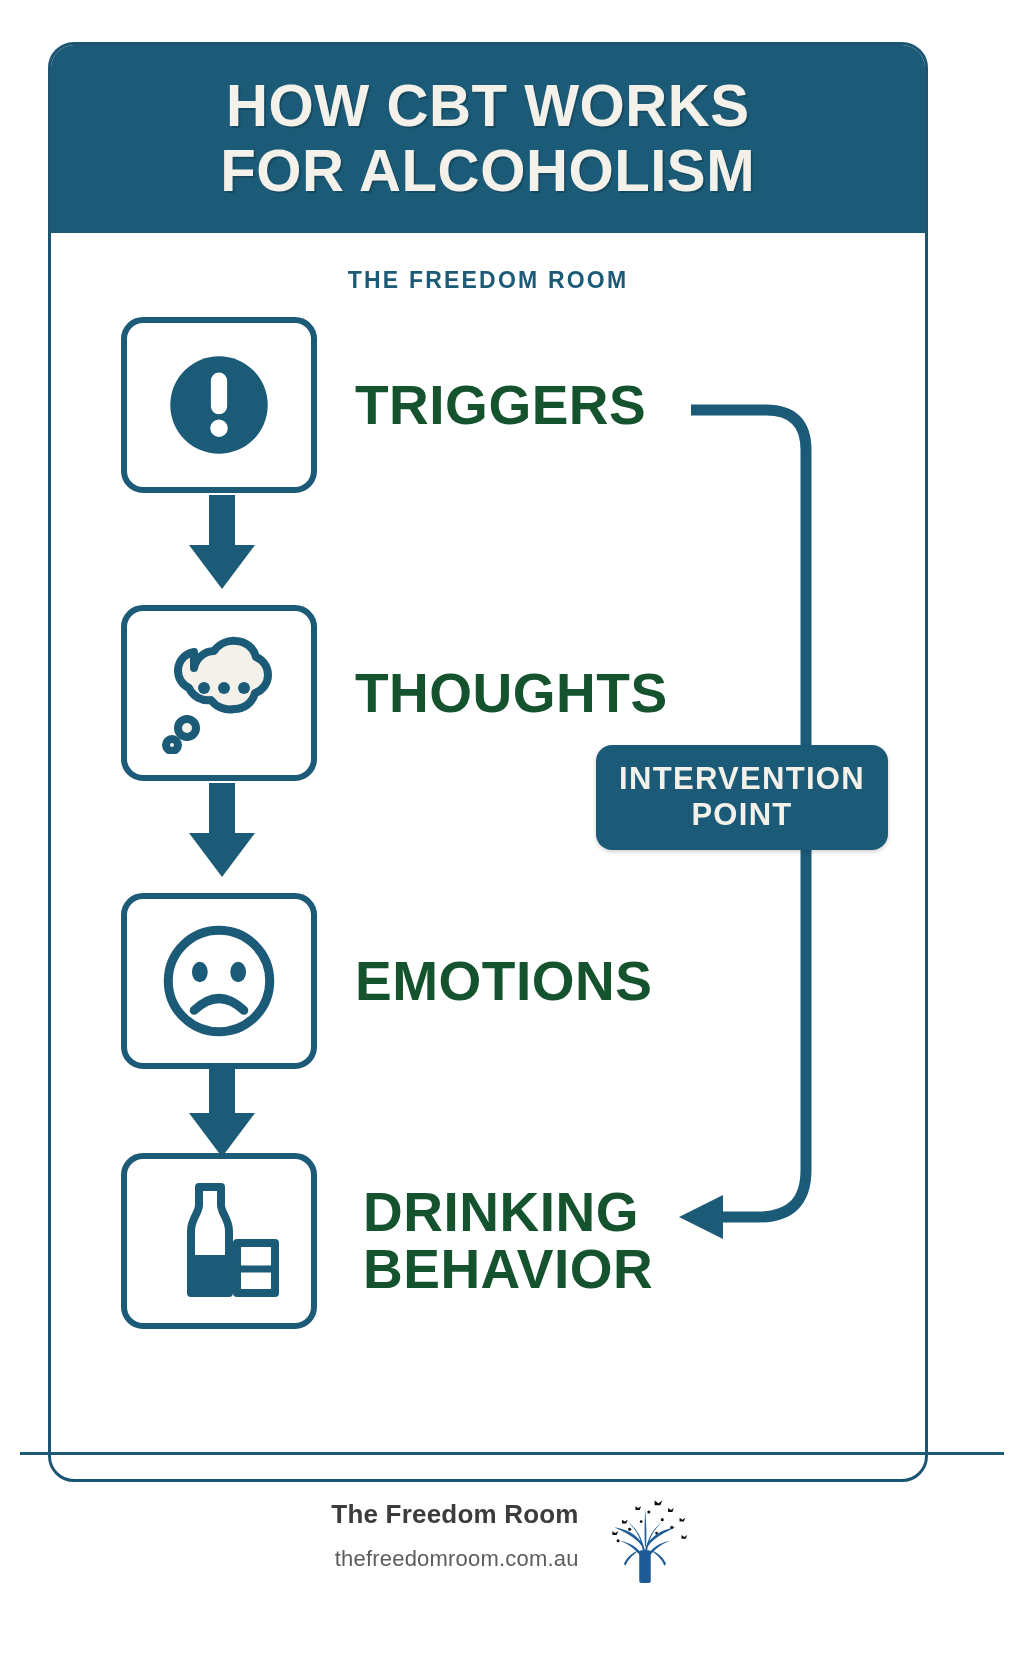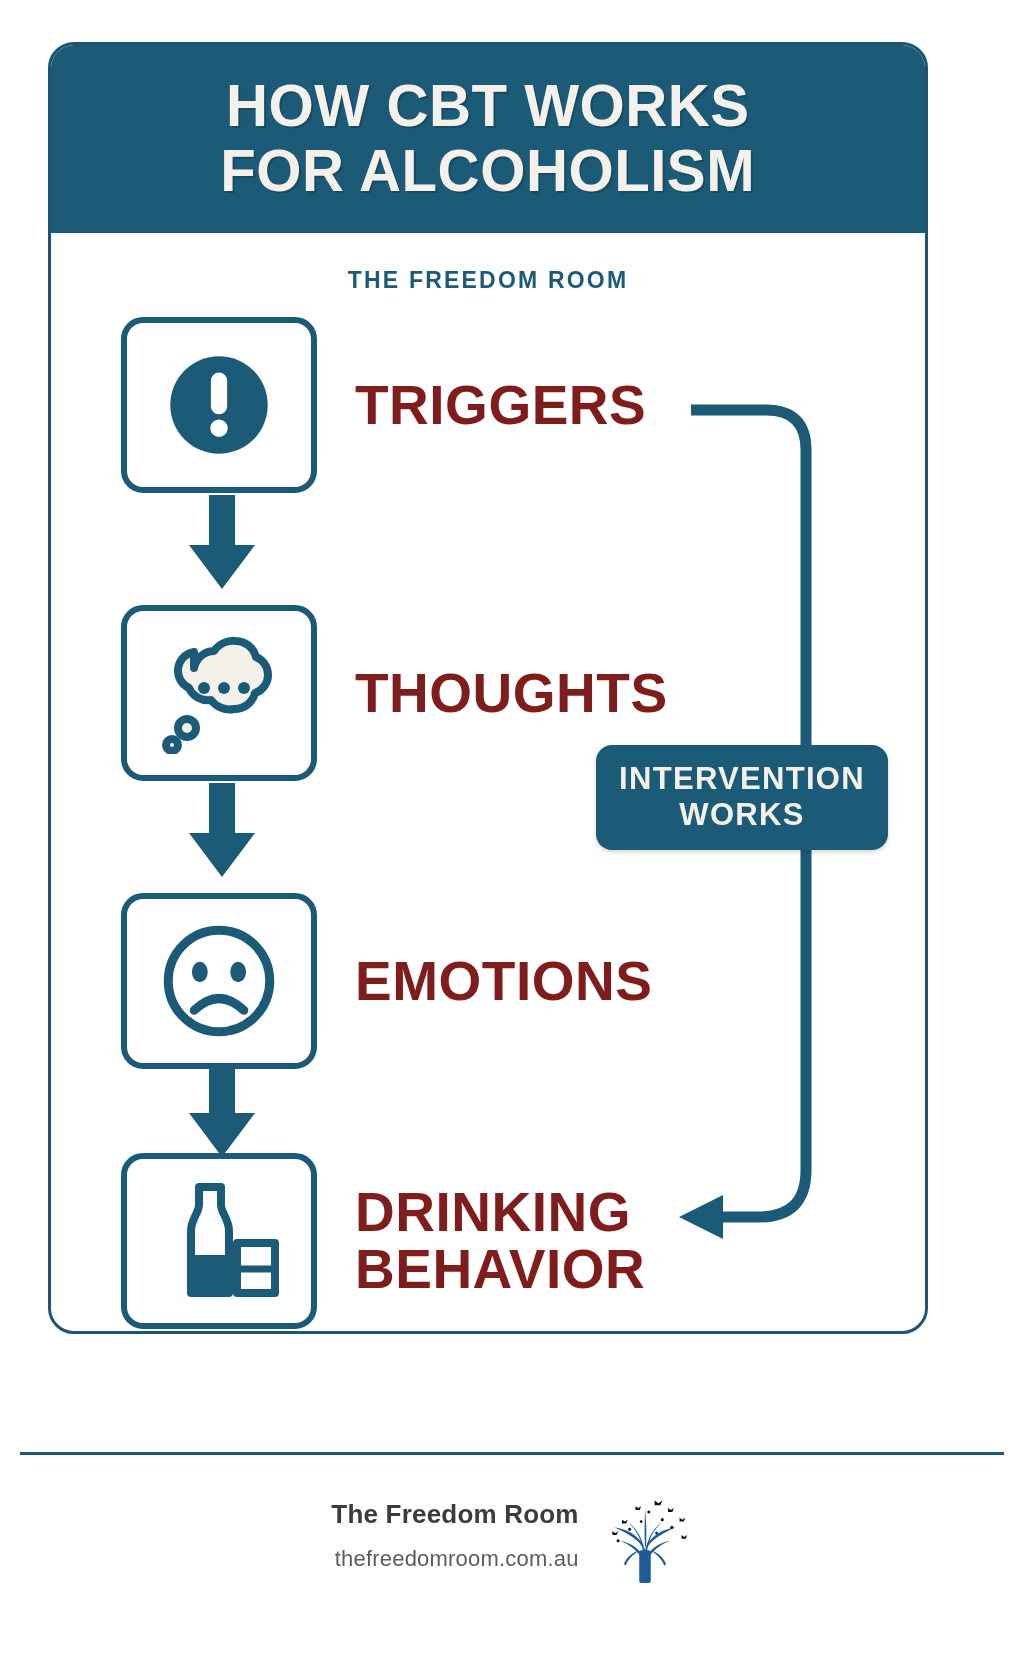--- a/index.html
+++ b/index.html
@@ -14,21 +14,21 @@
     overflow: hidden;
     position: relative;
   }
 
   
   #poster {
     position: absolute;
     left: 48px;
     top: 42px;
     width: 880px;
-    height: 1292px;
+    height: 1440px;
     border: 3px solid #1b5571;
     border-radius: 26px;
     box-sizing: border-box;
     background: #ffffff;
     overflow: hidden;
   }
 
   
   #header {
     position: absolute;
@@ -71,37 +71,37 @@
   
   .row {
     position: absolute;
     left: 70px;
     display: flex;
     align-items: center;
   }
   #row-0 { top: 272px; }
   #row-1 { top: 560px; }
   #row-2 { top: 848px; text-align: center; }
-  #row-3 { top: 1108px; }
+  #row-3 { top: 1108px; gap: 8px; }
 
   .icon-box {
     width: 196px;
     height: 176px;
     border: 6px solid #1c5b77;
     border-radius: 22px;
     box-sizing: border-box;
     display: flex;
     align-items: center;
     justify-content: center;
     flex: none;
     background: #ffffff;
   }
   .row-label {
     margin-left: 38px;
-    color: #7f1d1d;
+    color: #14532d;
     font-family: "Liberation Sans Narrow", "Liberation Sans", sans-serif;
     font-weight: bold;
     font-size: 55px;
     line-height: 1.03;
     letter-spacing: 0.5px;
     white-space: pre-line;
   }
 
   
   .down-arrow {
@@ -267,21 +267,21 @@
 
         <path d="M84 66 h38 v50 h-38 z" fill="none" stroke="#1c5b77" stroke-width="8" stroke-linejoin="round"></path>
         <path d="M84 92 h38" fill="none" stroke="#1c5b77" stroke-width="7"></path>
       </svg>
     </div>
     <div class="row-label">DRINKING
 BEHAVIOR</div>
   </div>
 
   <div id="intervention">INTERVENTION
-WORKS</div>
+POINT</div>
 
 </div>
 
 <div id="footer-rule"></div>
 
 <div id="footer">
   <div id="footer-text">
     <div id="footer-name">The Freedom Room</div>
     <div id="footer-url">thefreedomroom.com.au</div>
   </div>

